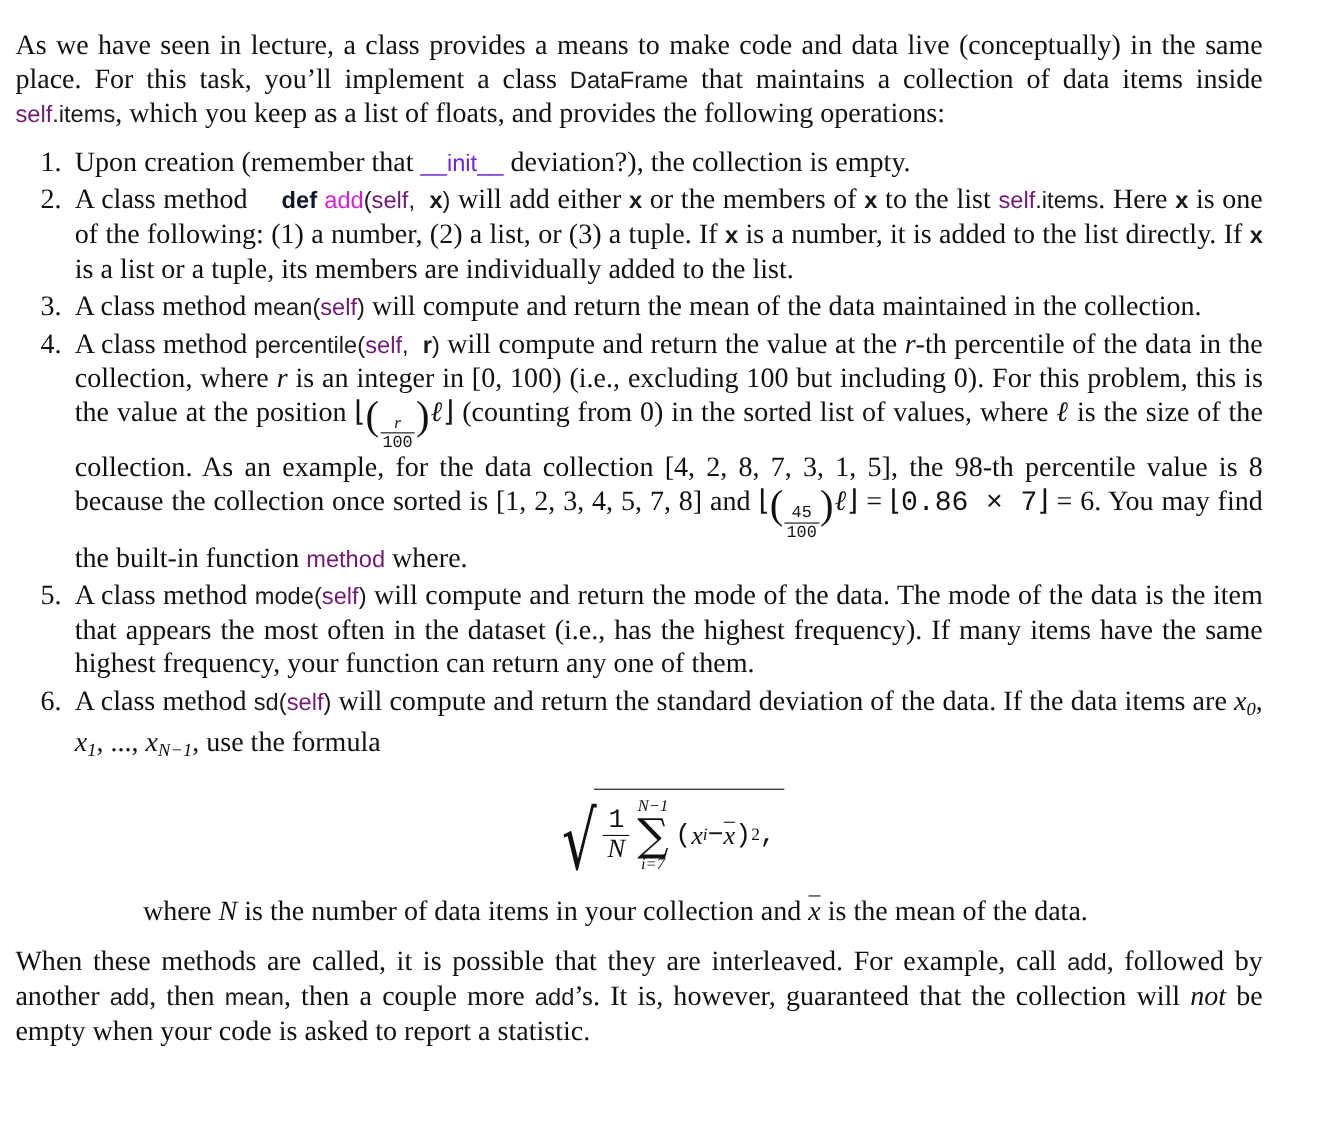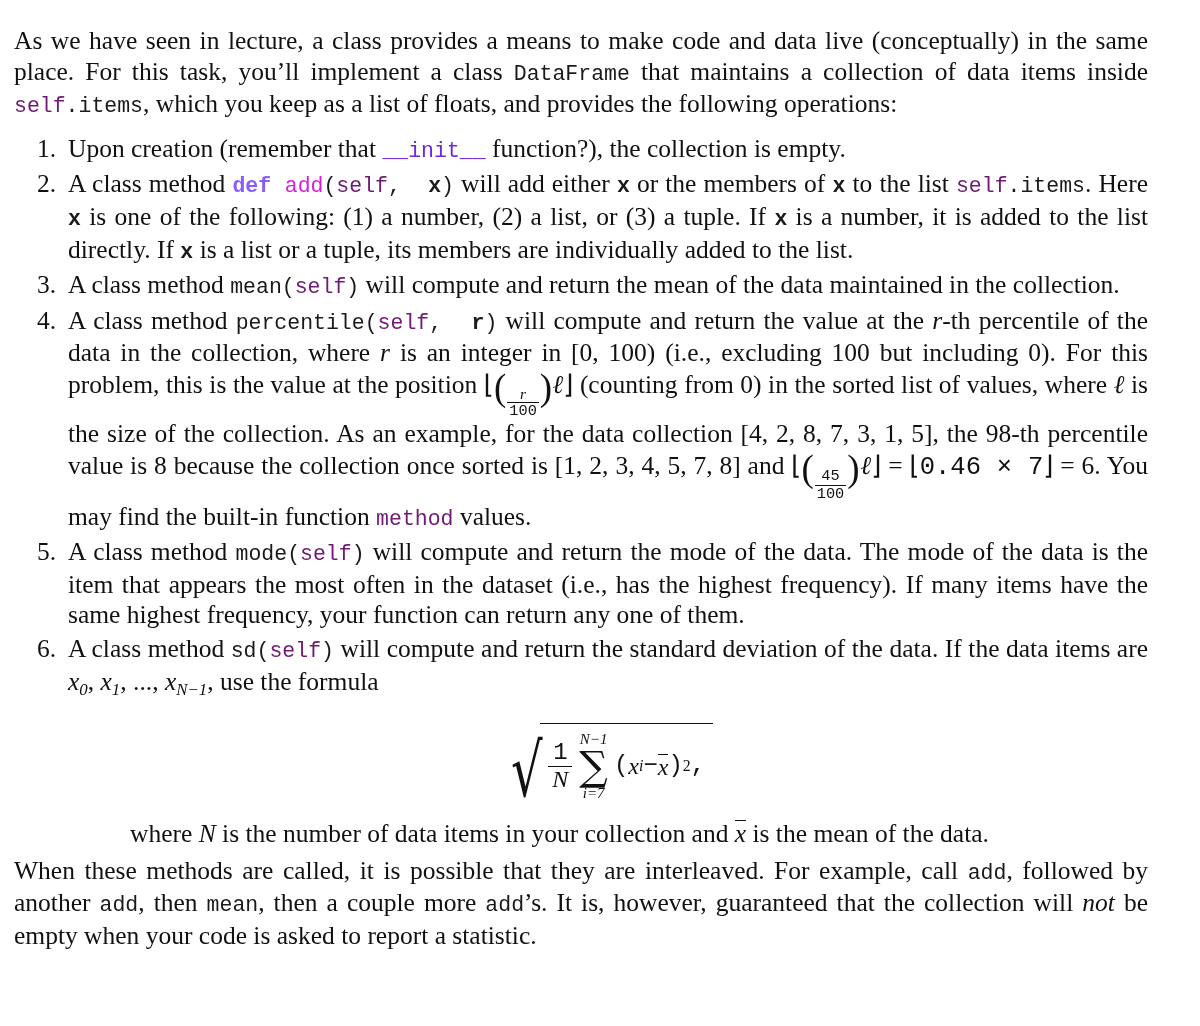--- a/index.html
+++ b/index.html
@@ -51,27 +51,27 @@
     left: 8px;
     top: 0;
     width: 34px;
     text-align: right;
     font-size: 25.5px;
   }
   ol.task-list > li > .li-inner { display: block; }
 
   
   code, .code {
-    font-family: Liberation Mono, monospace;
+    font-family: Liberation Sans, sans-serif;
     font-size: 21.5px;
     letter-spacing: 0;
     color: #1a1a1a;
     white-space: pre;
   }
-  .c-kw   { color: #8b5cf6; font-weight: bold; }
+  .c-kw   { color: #0f172a; font-weight: bold; margin-left: 24px; }
   .c-fn   { color: #d61fd6; }
   .c-self { color: #701a75; }
   .c-dunder { color: #6d28d9; }
   .c-param { color: #1a1a1a; font-weight: bold; }
   .c-plain { color: #1a1a1a; }
 
   
   .mi { font-style: italic; font-family: "Liberation Serif", serif; }
   .mn { font-family: Liberation Mono, monospace; }
   .ell { font-style: italic; font-family: "DejaVu Serif", serif; }
@@ -147,55 +147,55 @@
   .sumop .lim.top { margin-bottom: 1px; }
   .sumop .lim.bot { margin-top: 1px; }
   .sumop .sigma {
     font-size: 40px;
     line-height: 0.92;
     font-family: "DejaVu Serif", serif;
   }
   .where-line {
     font-size: 25.5px;
     line-height: 30.6px;
-    margin: 6px 0 6px 0;
+    margin: 6px 0 16px 0;
     padding-left: 62px;
   }
   .final-par { margin-top: 18px; }
   .it { font-style: italic; }
 </style>
 </head>
 <body>
 
 <div class="page">
 
   <p class="body-par"><span>As we have seen in lecture, a class provides a means to make code and data live (conceptually) in the same place. For this task, you’ll implement a class </span><code class="code c-plain">DataFrame</code><span> that maintains a collection of data items inside </span><code class="code c-self">self</code><code class="code c-plain">.items</code><span>, which you keep as a list of floats, and provides the following operations:</span></p>
 
   <ol class="task-list">
 
     <li>
-        <span class="li-inner"><span>Upon creation (remember that </span><code class="code c-dunder">__init__</code><span> function?), the collection is empty.</span></span>
+        <span class="li-inner"><span>Upon creation (remember that </span><code class="code c-dunder">__init__</code><span> deviation?), the collection is empty.</span></span>
       </li>
 
     <li>
         <span class="li-inner"><span>A class method </span><code class="code c-kw">def</code><code class="code c-plain"> </code><code class="code c-fn">add</code><code class="code c-plain">(</code><code class="code c-self">self</code><code class="code c-plain">,  </code><code class="code c-param">x</code><code class="code c-plain">)</code><span> will add either </span><code class="code c-param">x</code><span> or the members of </span><code class="code c-param">x</code><span> to the list </span><code class="code c-self">self</code><code class="code c-plain">.items</code><span>. Here </span><code class="code c-param">x</code><span> is one of the following: (1) a number, (2) a list, or (3) a tuple. If </span><code class="code c-param">x</code><span> is a number, it is added to the list directly. If </span><code class="code c-param">x</code><span> is a list or a tuple, its members are individually added to the list.</span></span>
       </li>
 
     <li>
         <span class="li-inner"><span>A class method </span><code class="code c-plain">mean</code><code class="code c-plain">(</code><code class="code c-self">self</code><code class="code c-plain">)</code><span> will compute and return the mean of the data maintained in the collection.</span></span>
       </li>
 
     <li>
         <span class="li-inner"><span>A class method </span><code class="code c-plain">percentile</code><code class="code c-plain">(</code><code class="code c-self">self</code><code class="code c-plain">,  </code><code class="code c-param">r</code><code class="code c-plain">)</code><span> will compute and return the value at the </span><span class="mi">r</span><span>-th percentile of the data in the collection, where </span><span class="mi">r</span><span> is an integer in [0, 100) (i.e., excluding 100 but including 0). For this problem, this is the value at the position </span><span class="floorb">⌊</span><span class="paren-big">(</span><span class="frac">
             <span class="num mi">r</span>
             <span class="den mn">100</span>
           </span><span class="paren-big">)</span><span class="ell">ℓ</span><span class="floorb">⌋</span><span> (counting from 0) in the sorted list of values, where </span><span class="ell">ℓ</span><span> is the size of the collection. As an example, for the data collection [4, 2, 8, 7, 3, 1, 5], the 98-th percentile value is 8 because the collection once sorted is [1, 2, 3, 4, 5, 7, 8] and </span><span class="floorb">⌊</span><span class="paren-big">(</span><span class="frac">
             <span class="num mn">45</span>
             <span class="den mn">100</span>
-          </span><span class="paren-big">)</span><span class="ell">ℓ</span><span class="floorb">⌋</span><span> = </span><span class="floorb">⌊</span><span class="mn">0.46 × 7</span><span class="floorb">⌋</span><span> = 6. You may find the built-in function </span><code class="code c-self">method</code><span> values.</span></span>
+          </span><span class="paren-big">)</span><span class="ell">ℓ</span><span class="floorb">⌋</span><span> = </span><span class="floorb">⌊</span><span class="mn">0.86 × 7</span><span class="floorb">⌋</span><span> = 6. You may find the built-in function </span><code class="code c-self">method</code><span> where.</span></span>
       </li>
 
     <li>
         <span class="li-inner"><span>A class method </span><code class="code c-plain">mode</code><code class="code c-plain">(</code><code class="code c-self">self</code><code class="code c-plain">)</code><span> will compute and return the mode of the data.  The mode of the data is the item that appears the most often in the dataset (i.e., has the highest frequency).  If many items have the same highest frequency, your function can return any one of them.</span></span>
       </li>
 
     <li>
         <span class="li-inner"><span>A class method </span><code class="code c-plain">sd</code><code class="code c-plain">(</code><code class="code c-self">self</code><code class="code c-plain">)</code><span> will compute and return the standard deviation of the data. If the data items are </span><span class="mi">x</span><sub class="ms">0</sub><span>, </span><span class="mi">x</span><sub class="ms">1</sub><span>, ..., </span><span class="mi">x</span><sub class="ms">N−1</sub><span>, use the formula</span></span>
 
       <div class="formula-block">

